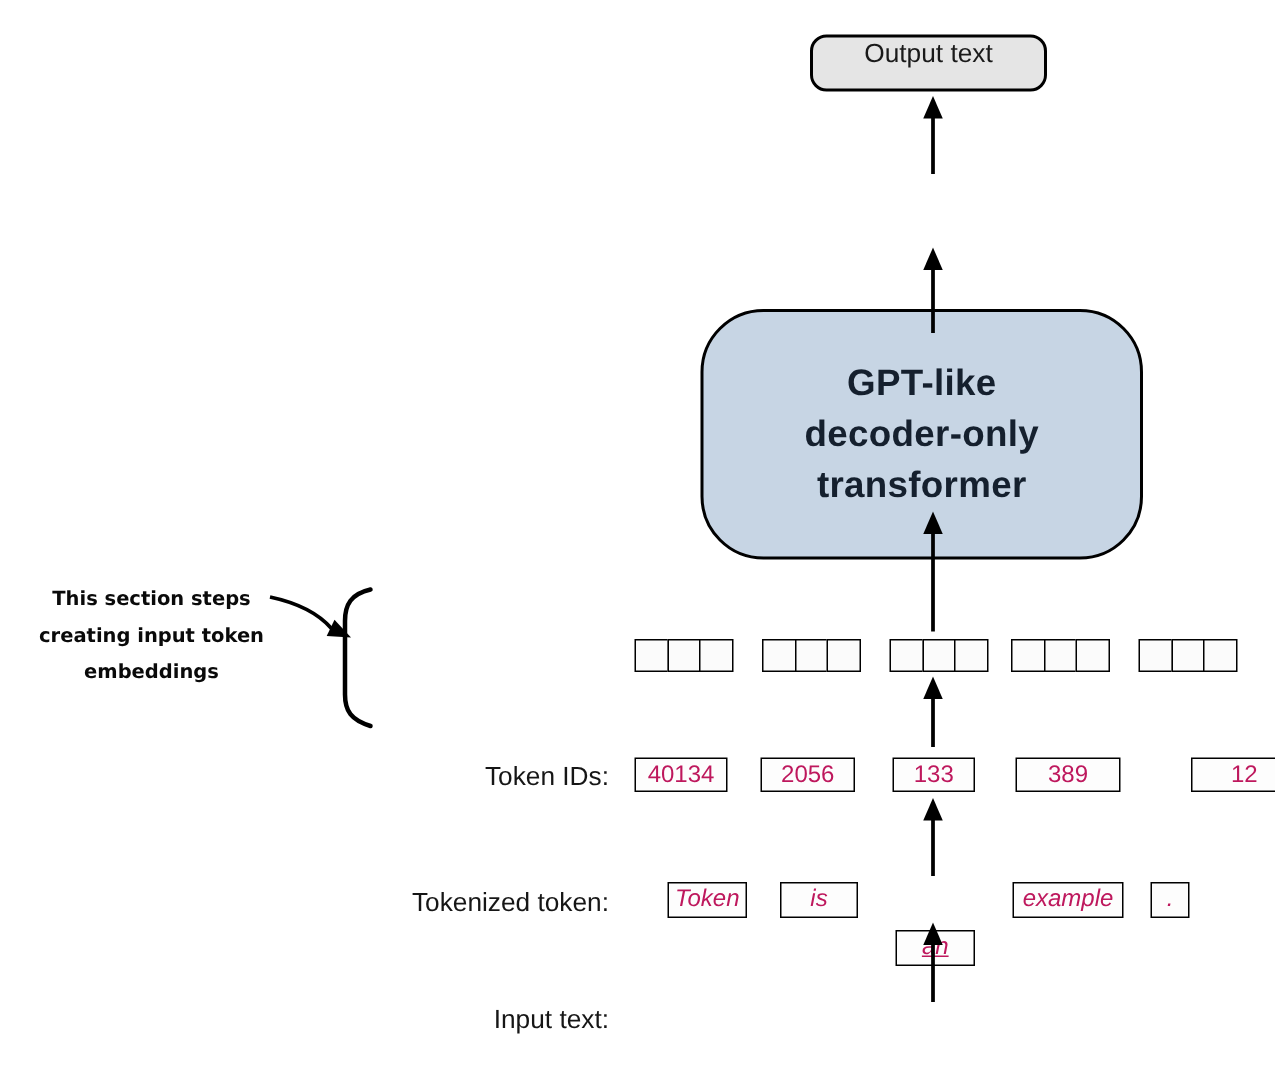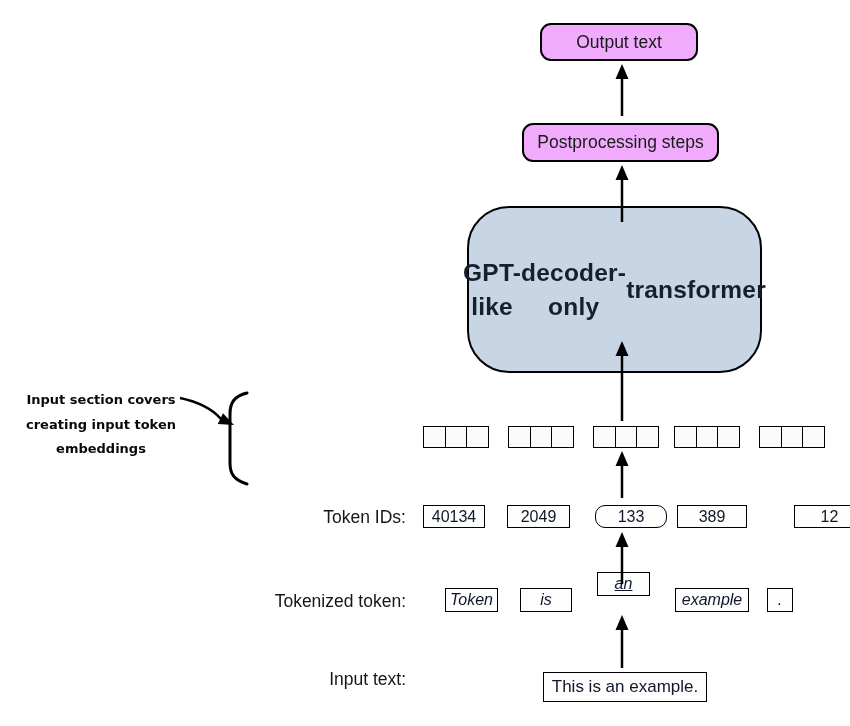--- a/index.html
+++ b/index.html
@@ -10,32 +10,32 @@
     font-family:"Liberation Sans", sans-serif;
     color:#111111;
     overflow:hidden;
   }
   .abs{position:absolute;box-sizing:border-box;}
 
   
   .flow-box{
     border:2px solid #000;
     border-radius:11px;
-    background:#f0abfc;
-    display:flex;align-items:center;justify-content:center;
+    background:#e5e5e5;
+    display:flex;align-items:flex-start;justify-content:center;
     font-size:17.5px;
     color:#1a1a1a;
   }
 
   
   .transformer{
     border:2.5px solid #000;
     border-radius:42px;
     background:var(--transformer-fill,#c7d5e4);
-    display:flex;align-items:center;justify-content:center;
+    display:flex;flex-direction:column;align-items:center;justify-content:center;
     text-align:center;
     color:var(--transformer-text,#15202e);
     font-weight:700;
     font-size:24.5px;
     line-height:34px;
     letter-spacing:.2px;
   }
 
   
   .row-label{
@@ -45,21 +45,21 @@
     color:#161616;
     white-space:nowrap;
   }
 
   
   .cell-box{
     border:1.5px solid #000;
     background:#fdfdfd;
     display:flex;align-items:center;justify-content:center;
     font-size:16px;
-    color:#0f172a;
+    color:#be185d;
   }
   .cell-box.italic{font-style:italic;}
 
   
   .embed-group{display:flex;}
   .embed-cell{
     width:23px;height:22px;
     border:1.5px solid #000;
     background:#fbfbfb;
     box-sizing:border-box;
@@ -85,32 +85,29 @@
 </style>
 </head>
 <body>
 
 <div id="canvas">
 
   <div class="flow-box abs" style="left:540px;top:23px;width:158px;height:38px;">
     <span>Output text</span>
   </div>
 
-  <div class="flow-box abs" style="left:522px;top:123px;width:197px;height:39px;">
-    <span>Postprocessing steps</span>
-  </div>
 
   <div class="transformer abs" style="left:467px;top:206px;width:295px;height:167px;">
     <div>GPT-like</div>
     <div>decoder-only</div>
     <div>transformer</div>
   </div>
 
   <div class="annotation abs">
-    <div>Input section covers</div>
+    <div>This section steps</div>
     <div>creating input token</div>
     <div>embeddings</div>
   </div>
 
   <div class="row-label abs" style="top:507px;">Token IDs:</div>
   <div class="row-label abs" style="top:591px;">Tokenized token:</div>
   <div class="row-label abs" style="top:669px;">Input text:</div>
 
   <div class="embed-group abs" style="left:423px;top:426px;">
     <div class="embed-cell"></div>
@@ -132,32 +129,31 @@
       <div class="embed-cell"></div>
       <div class="embed-cell"></div>
   </div>
   <div class="embed-group abs" style="left:759px;top:426px;">
     <div class="embed-cell"></div>
       <div class="embed-cell"></div>
       <div class="embed-cell"></div>
   </div>
 
   <div class="cell-box abs" style="left:423px;top:505px;width:62px;height:23px;">40134</div>
-  <div class="cell-box abs" style="left:507px;top:505px;width:63px;height:23px;">2049</div>
-  <div class="cell-box abs" style="left:595px;top:505px;width:72px;height:23px;border-radius:10px;">133</div>
+  <div class="cell-box abs" style="left:507px;top:505px;width:63px;height:23px;">2056</div>
+  <div class="cell-box abs" style="left:595px;top:505px;width:55px;height:23px;">133</div>
   <div class="cell-box abs" style="left:677px;top:505px;width:70px;height:23px;">389</div>
   <div class="cell-box abs" style="left:757px;top:505px;width:71px;height:23px;margin-left:37px;">12</div>
 
   <div class="cell-box italic abs" style="left:445px;top:588px;width:53px;height:24px;">Token</div>
   <div class="cell-box italic abs" style="left:520px;top:588px;width:52px;height:24px;">is</div>
-  <div class="cell-box italic abs" style="left:597px;top:572px;width:53px;height:24px;text-decoration:underline;">an</div>
+  <div class="cell-box italic abs" style="left:597px;top:620px;width:53px;height:24px;text-decoration:underline;">an</div>
   <div class="cell-box italic abs" style="left:675px;top:588px;width:74px;height:24px;">example</div>
   <div class="cell-box italic abs" style="left:767px;top:588px;width:26px;height:24px;">.</div>
 
-  <div class="cell-box abs" style="left:543px;top:672px;width:164px;height:30px;font-size:17px;">This is an example.</div>
 
   <svg id="overlay" width="850" height="726" viewBox="0 0 850 726">
 
     <line class="stroke-line" x1="622" y1="116" x2="622" y2="77"></line>
     <polygon class="head" points="622,64 615.5,79 628.5,79"></polygon>
 
     <line class="stroke-line" x1="622" y1="222" x2="622" y2="179"></line>
     <polygon class="head" points="622,165 615.5,180 628.5,180"></polygon>
 
     <line class="stroke-line" x1="622" y1="421" x2="622" y2="355"></line>

